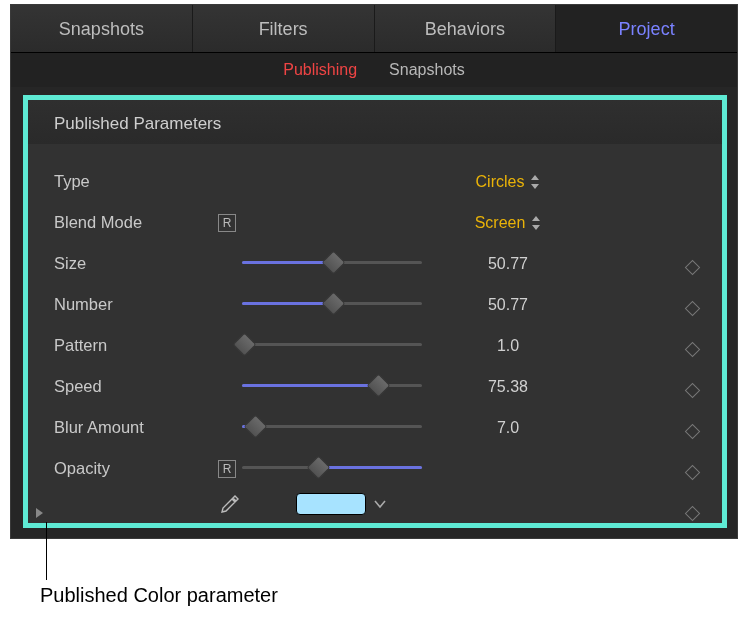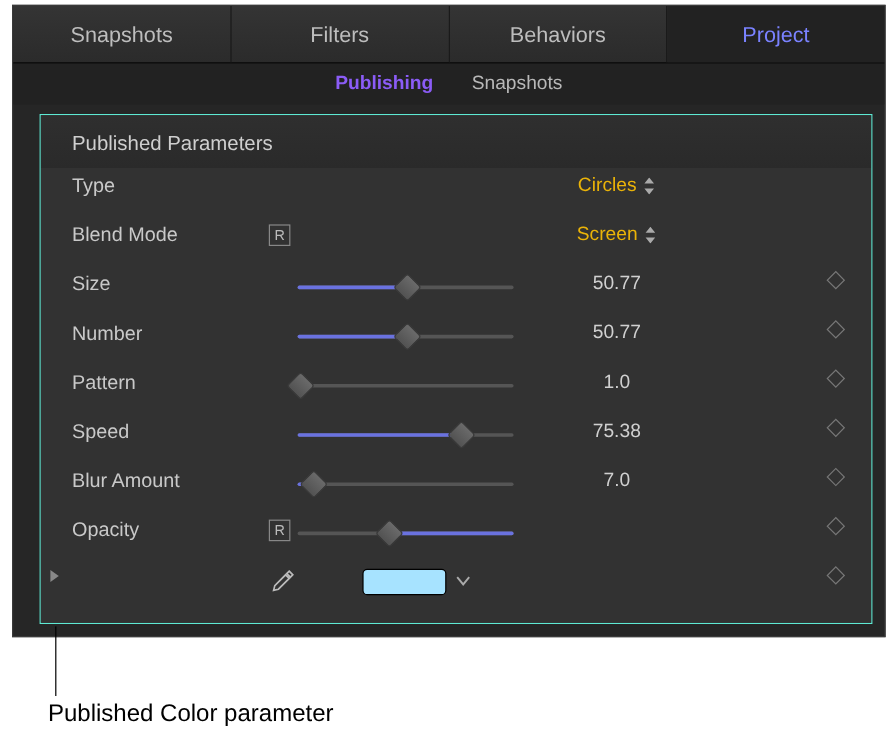--- a/index.html
+++ b/index.html
@@ -38,40 +38,40 @@
 
   .sub-tabs {
     display: flex;
     justify-content: center;
     gap: 32px;
     height: 34px;
     line-height: 34px;
     background: #222;
   }
   .sub-tabs .sub { color: #b8b8b8; font-size: 16px; cursor: default; }
-  .sub-tabs .sub.active { color: #8b5cf6; font-weight: bold; }
+  .sub-tabs .sub.active { color: #ef4444; }
 
   .inspector {
-    margin: 8px 10px 10px 22px;
-    border: 1px solid #5eead4;
+    margin: 8px 10px 10px 12px;
+    border: 5px solid #5eead4;
     background: #2d2d2d;
   }
   .section-header {
     padding: 14px 26px 10px 26px;
     font-size: 17px;
     color: #cfcfcf;
     background: linear-gradient(#2f2f2f,#2a2a2a);
   }
   .rows {
     background: #323232;
     padding: 6px 0 4px 0;
   }
   .row {
     display: flex;
-    align-items: flex-start;
+    align-items: flex-end;
     height: 41px;
     padding: 0 16px 0 26px;
     color: #c9c9c9;
   }
   .row .label {
     width: 160px;
     font-size: 16.5px;
   }
   .row .rig {
     width: 26px; height: 18px;

